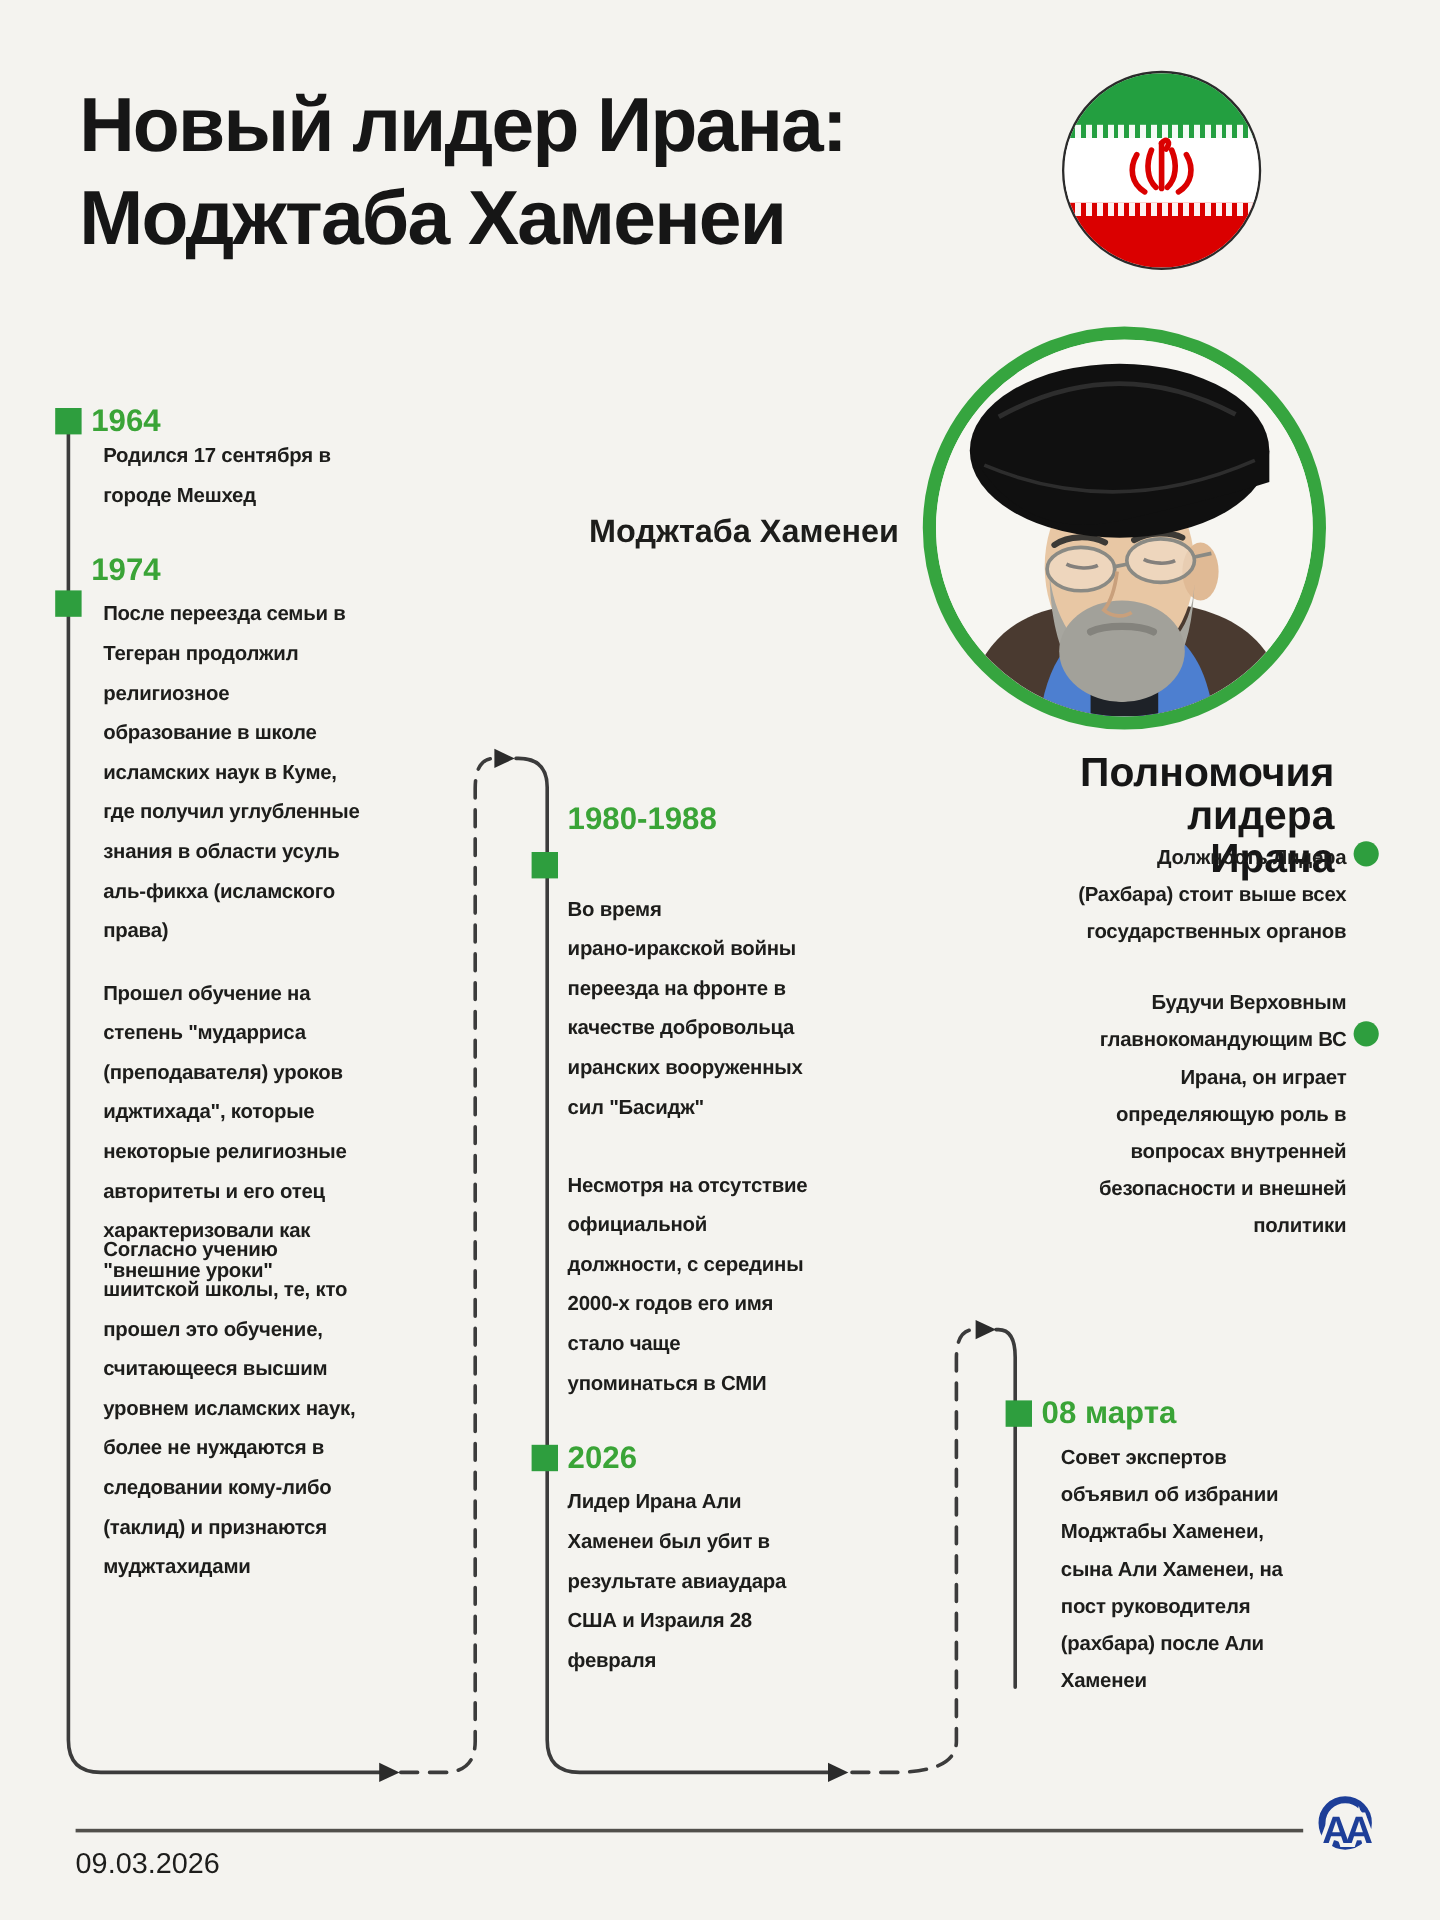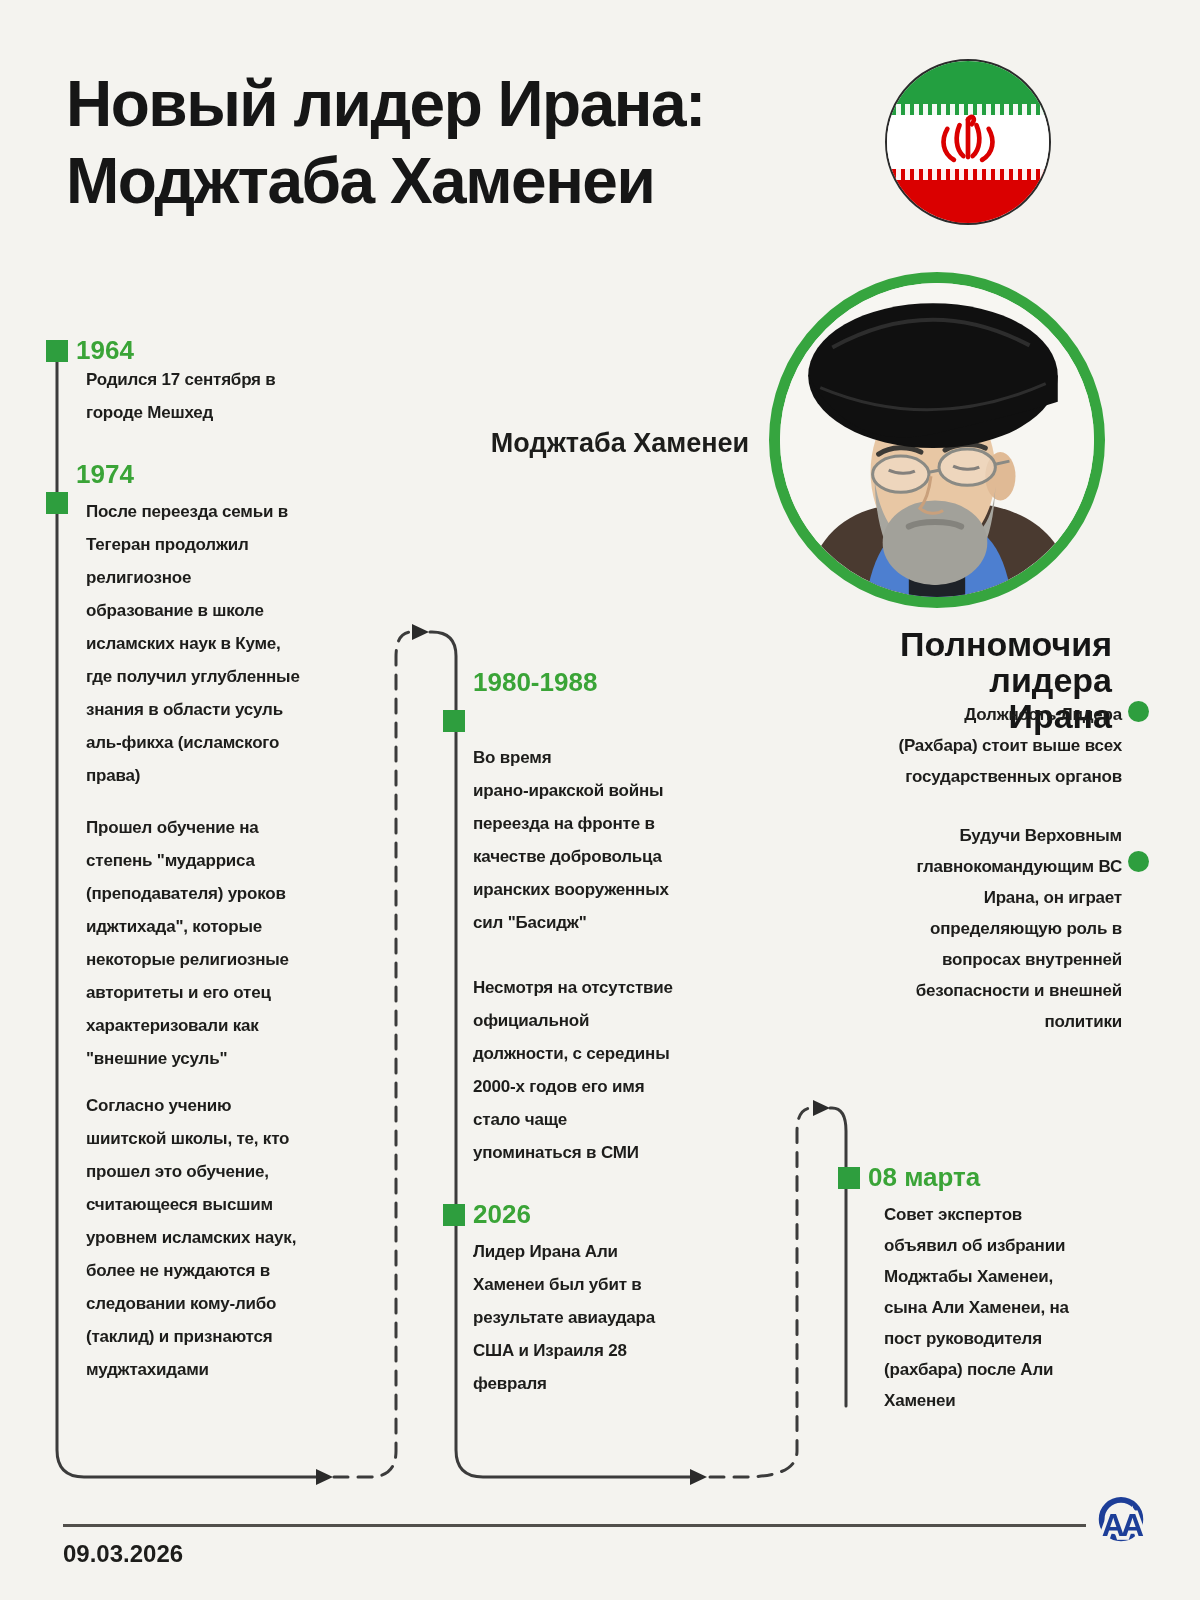--- a/index.html
+++ b/index.html
@@ -49,21 +49,21 @@
   .arrow { width:0; height:0; border-top:8px solid transparent;
     border-bottom:8px solid transparent; border-left:17px solid #2b2b2b; }
 
   
   .powers-heading { left:812px; top:626px; width:300px; text-align:right;
     font-size:34px; line-height:36px; font-weight:700; color:#161616; }
   .powers-item { left:792px; width:330px; text-align:right; }
 
   
   .footer-line { left:63px; top:1524px; width:1023px; height:3px; background:#514f4b; }
-  .footer-date { left:63px; top:1540px; font-size:24px; font-weight:700; color:#1d1d1b; }
+  .footer-date { left:63px; top:1540px; font-size:24px; font-weight:400; color:#1d1d1b; }
   .logo { left:1092px; top:1494px; width:58px; height:58px; }
 
   svg.lines { position:absolute; left:0; top:0; pointer-events:none; }
 </style>
 </head>
 <body>
 
 <div class="canvas">
 
   <svg class="lines" width="1200" height="1600">
@@ -158,22 +158,22 @@
 знания в области усуль
 аль-фикха (исламского
 права)</div>
   <div class="abs body-txt pre" style="left:86px; top:811px; width:330px;">Прошел обучение на
 степень "мударриса
 (преподавателя) уроков
 иджтихада", которые
 некоторые религиозные
 авторитеты и его отец
 характеризовали как
-"внешние усуль"</div>
-  <div class="abs body-txt pre" style="left:86px; top:1089px; width:330px;">Согласно учению
+"внешние уроки"</div>
+  <div class="abs body-txt pre" style="left:86px; top:1025px; width:330px;">Согласно учению
 шиитской школы, те, кто
 прошел это обучение,
 считающееся высшим
 уровнем исламских наук,
 более не нуждаются в
 следовании кому-либо
 (таклид) и признаются
 муджтахидами</div>
 
   <div class="abs sq" style="left:443px; top:710px;"></div>

